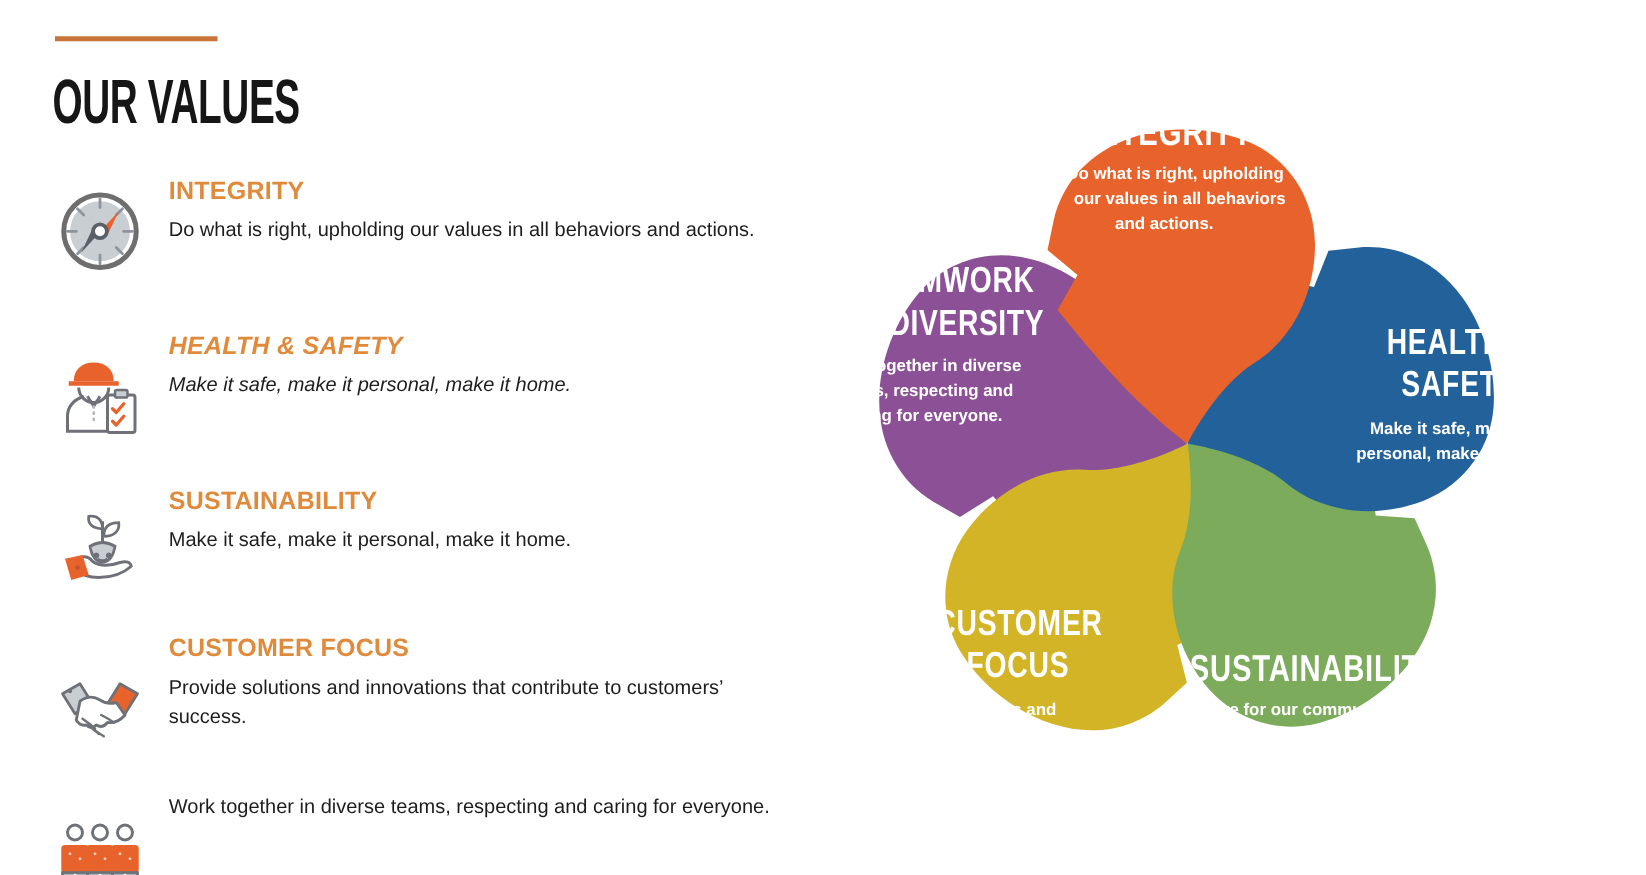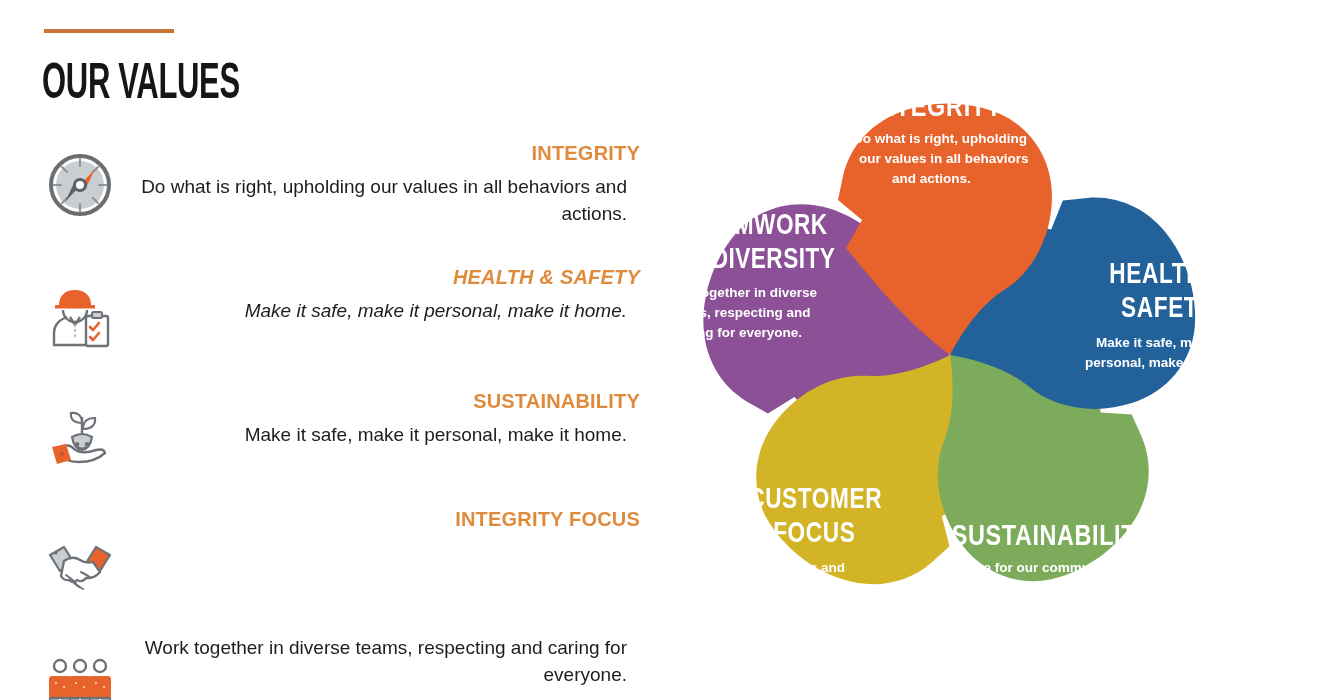--- a/index.html
+++ b/index.html
@@ -5,21 +5,21 @@
   * { box-sizing: border-box; margin: 0; padding: 0; }
   html, body {
     width: 1317px; height: 700px;
     background: #ffffff;
     font-family: "Liberation Sans", sans-serif;
     overflow: hidden;
   }
   .slide { position: relative; width: 1317px; height: 700px; background: #fff; }
 
   
-  .left-col { position: absolute; left: 0; top: 0; width: 640px; height: 700px; text-align: right; }
+  .left-col { position: absolute; left: 0; top: 0; width: 640px; height: 700px; }
 
   .title-rule {
     position: absolute; left: 44px; top: 29px;
     width: 130px; height: 4px; background: #C9753A;
   }
   .page-title {
     position: absolute; left: 42px; top: 54px;
     font-family: "Liberation Sans", sans-serif;
     font-weight: 700;
     font-size: 50px;
@@ -35,21 +35,21 @@
   .value-item { position: relative; min-height: 110px; padding-left: 135px; margin-bottom: 4px; }
   .value-item .v-icon {
     position: absolute; left: 42px; top: 4px;
     width: 76px; height: 76px;
   }
   .value-item .v-head {
     font-size: 20px; font-weight: 700; letter-spacing: 0.2px;
     color: #E08A3C; line-height: 1.0; margin-bottom: 11px;
   }
   .value-item .v-desc {
-    font-size: 19px; color: #1d1d1d; line-height: 1.42; max-width: 492px;
+    font-size: 16px; color: #1d1d1d; line-height: 1.42; max-width: 492px;
   }
 
   
   #item-0 { margin-top: 0px; }
   #item-1 { margin-top: 14px; font-style: italic; }
   #item-2 { margin-top: 14px; }
   #item-3 { margin-top: 8px; }
   #item-4 { margin-top: 16px; }
   #item-1 .v-icon { top: 12px; }
   #item-2 .v-icon { top: 6px; }
@@ -160,21 +160,22 @@
             <path d="M22 30 q8 -6 16 -1 q6 4 13 2 l7 10 q-6 7 -14 6 q-4 5 -9 2 q-4 4 -8 0 q-5 1 -8 -4 z" fill="#ffffff" stroke="#6e7278" stroke-width="2.3" stroke-linejoin="round"></path>
             <g fill="none" stroke="#6e7278" stroke-width="2" stroke-linecap="round">
               <path d="M24 44 q6 4 10 8"></path>
               <path d="M28 49 q6 4 9 7"></path>
               <path d="M33 53 q5 3 8 5"></path>
               <path d="M39 41 q6 3 10 6"></path>
             </g>
             <circle cx="14" cy="22" r="1.6" fill="#6e7278"></circle>
           </svg>
         </span>
-        <div class="v-head">INTEGRITY FOCUS</div>
+        <div class="v-head">CUSTOMER FOCUS</div>
+        <div class="v-desc">Provide solutions and innovations that contribute to customers’ success.</div>
       </div>
 
       <div class="value-item" id="item-4">
         <span class="v-icon">
           <svg viewBox="0 0 76 76" width="76" height="76" aria-hidden="true">
             <g stroke="#6e7278" stroke-width="2.4" fill="#ffffff">
               <circle cx="18" cy="13" r="6"></circle>
               <circle cx="38" cy="13" r="6"></circle>
               <circle cx="58" cy="13" r="6"></circle>
             </g>

